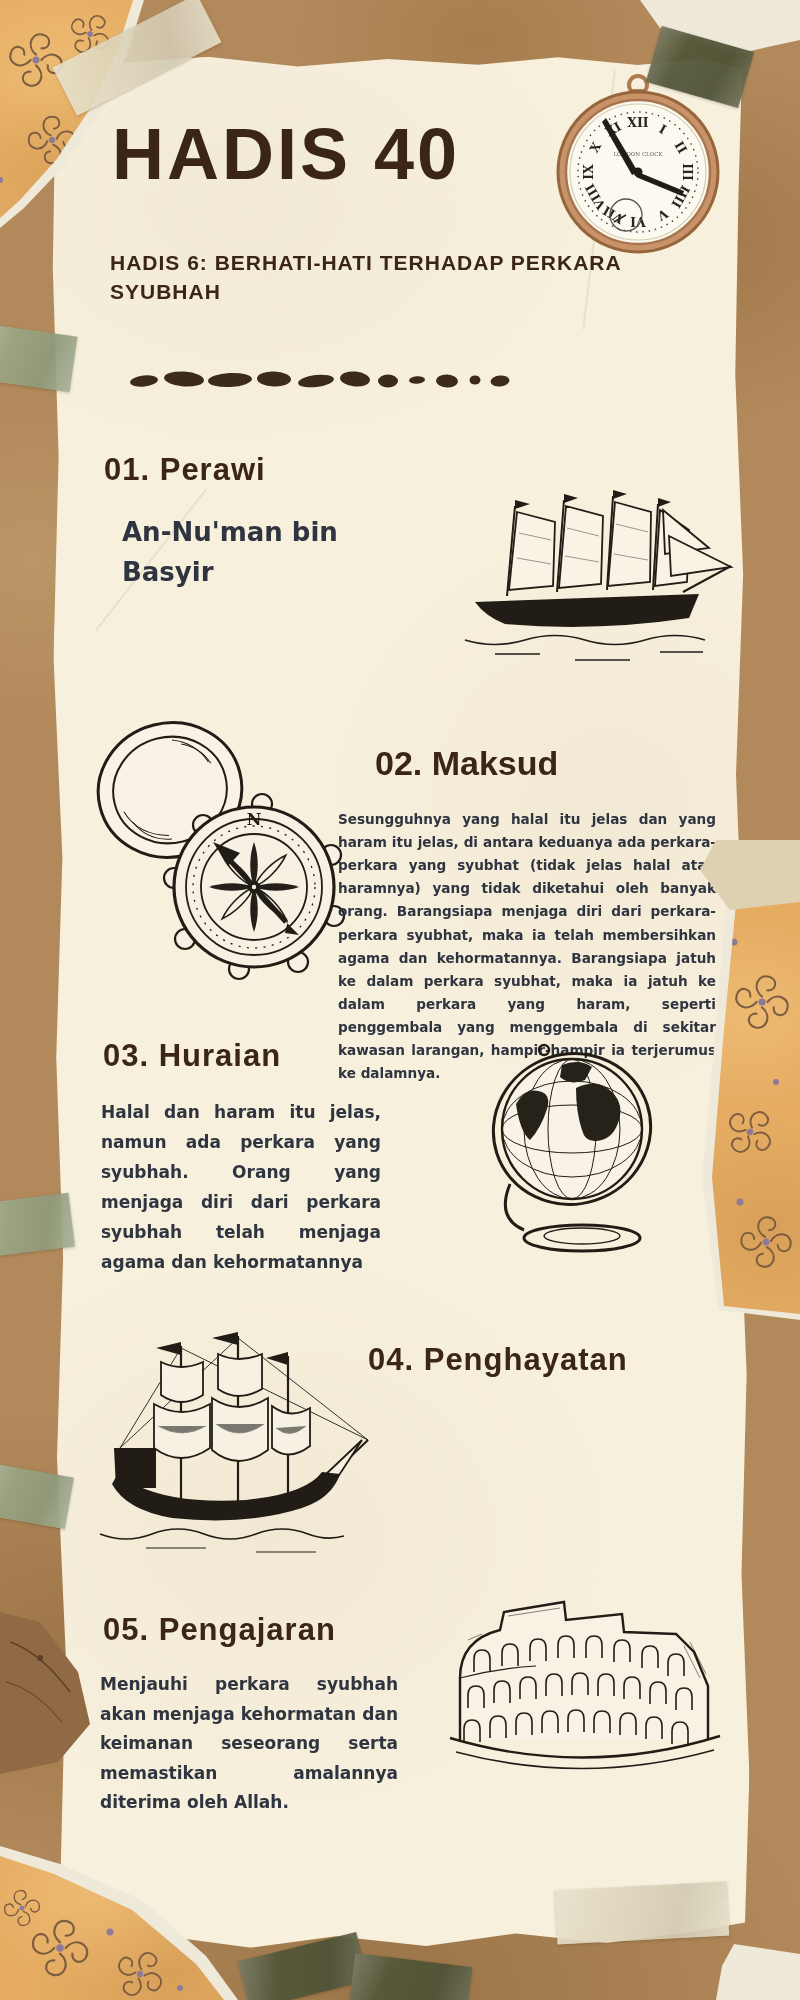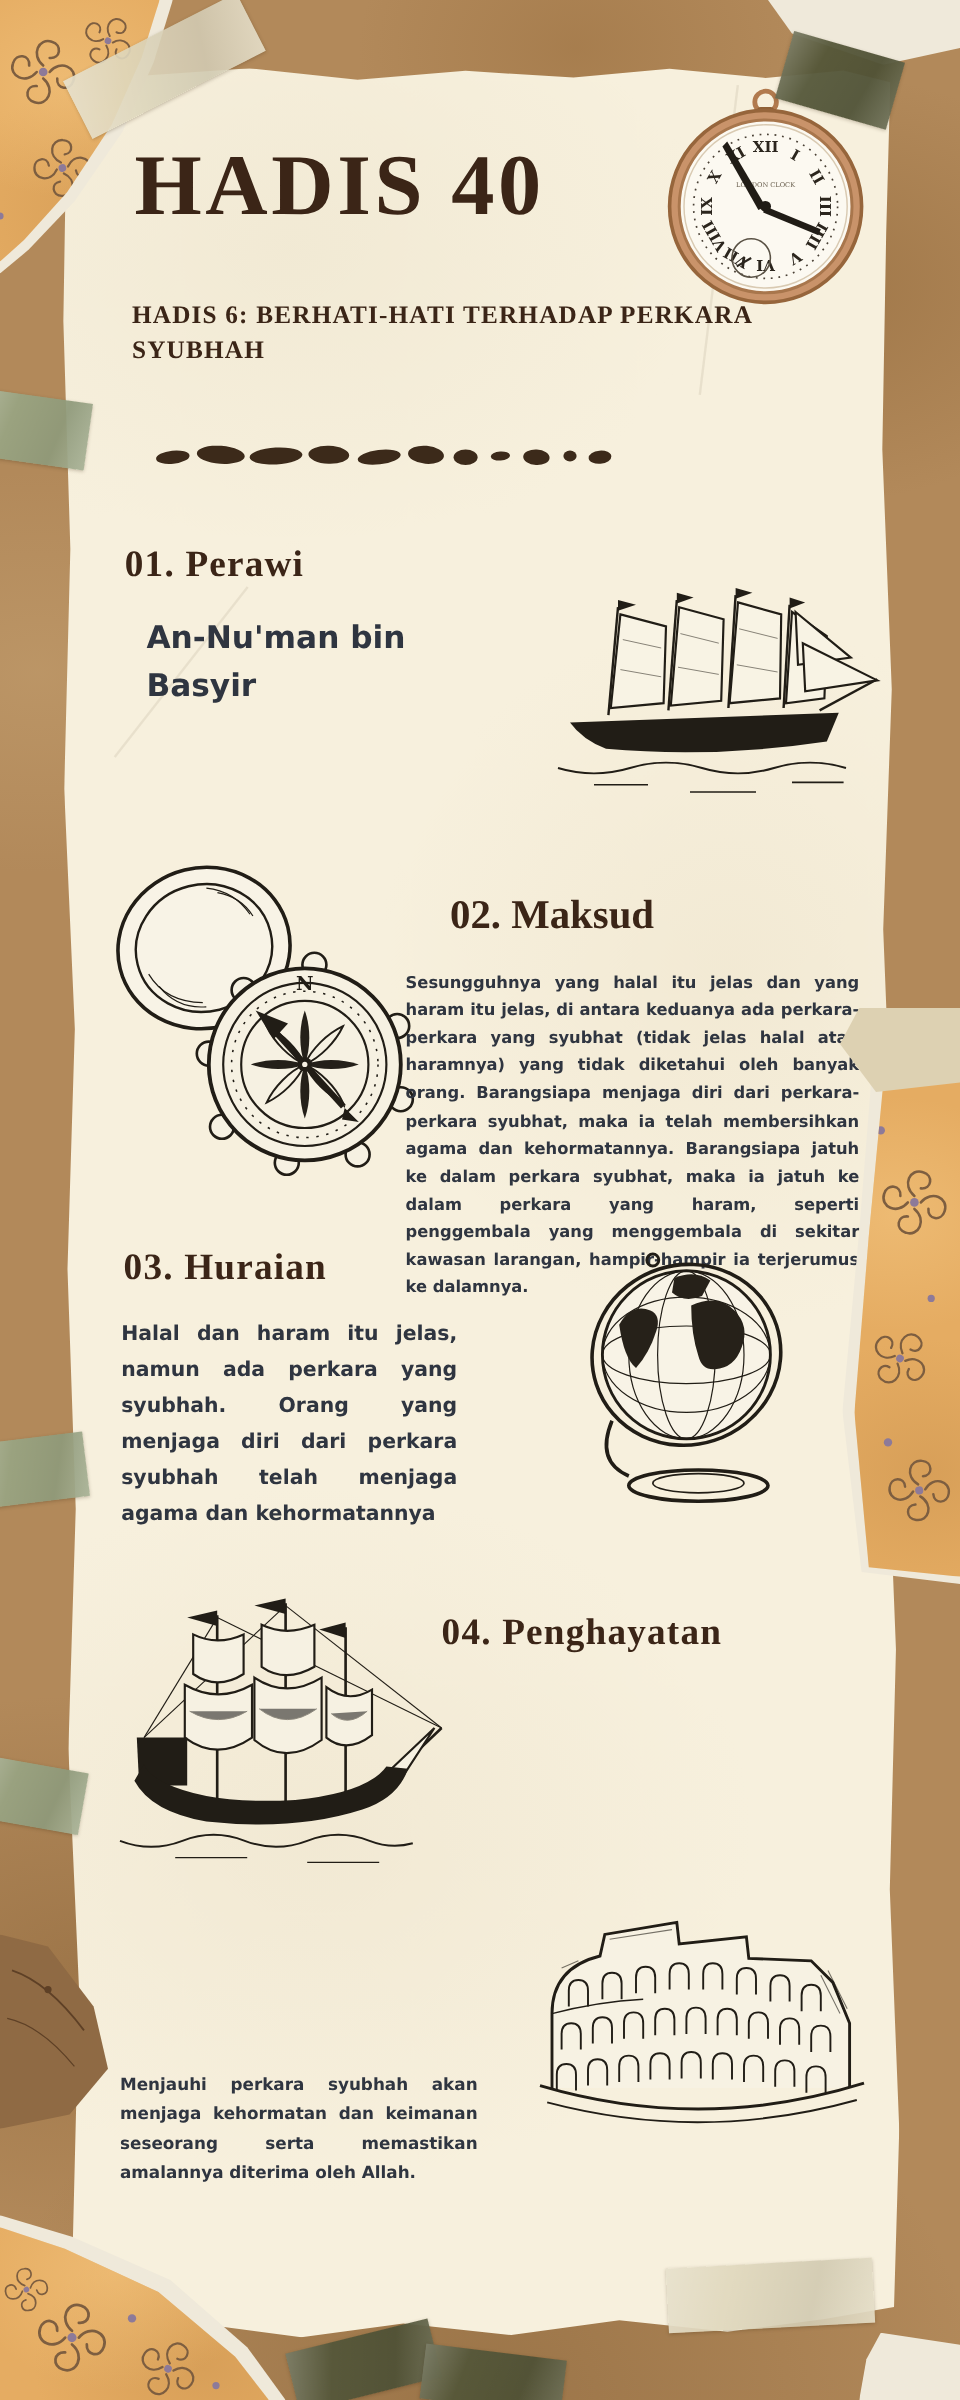--- a/index.html
+++ b/index.html
@@ -24,21 +24,21 @@
       radial-gradient(520px 420px at 30% 78%, rgba(236,226,202,.5), transparent 70%);
     filter:drop-shadow(4px 6px 10px rgba(70,45,20,.38));
     clip-path:polygon(8px 16px,70px 6px,160px 0px,250px 10px,340px 3px,430px 9px,510px 2px,590px 10px,655px 4px,694px 14px,
       690px 140px,686px 320px,693px 520px,685px 720px,692px 920px,686px 1120px,693px 1320px,687px 1520px,694px 1720px,689px 1868px,
       630px 1878px,550px 1888px,460px 1878px,370px 1890px,280px 1880px,195px 1891px,115px 1880px,48px 1886px,
       5px 1808px,11px 1600px,3px 1400px,10px 1200px,4px 1000px,11px 800px,3px 600px,9px 400px,4px 210px);
     transform:rotate(-0.25deg);
   }
   .crease{background:rgba(110,90,60,.10);}
   
-  .display{font-family:Liberation Serif, serif;font-weight:700;color:#3b2517;}
+  .display{font-family:Liberation Sans, sans-serif;font-weight:700;color:#3b2517;}
   .title{font-size:72px;letter-spacing:3px;line-height:1;}
   .subtitle{font-size:21px;letter-spacing:1px;line-height:1.4;}
   .h-num{font-size:31px;letter-spacing:1px;text-align:right;}
   .body-txt{font-weight:700;color:#2f3540;text-align:justify;}
   .narrator{font-weight:700;color:#2f3540;font-size:26px;line-height:1.55;}
   
   .white-scrap{background:#efe9da;box-shadow:1px 2px 4px rgba(80,55,25,.3);}
   .tape{z-index:6;box-shadow:0 1px 3px rgba(60,40,15,.25);
     background-image:linear-gradient(105deg, rgba(255,255,255,.22) 0%, rgba(255,255,255,0) 30%, rgba(0,0,0,.06) 70%, rgba(255,255,255,.15) 100%);}
   .tape-beige{background-color:rgba(223,215,189,.9);}
@@ -265,21 +265,22 @@
         <polygon points="152,34 126,40 152,47"></polygon>
         <polygon points="202,54 180,60 202,67"></polygon>
     </g>
     <path d="M28,150 L70,150 L70,190 L30,190 Z" fill="#211d16"></path>
     <path d="M26,186 Q40,212 86,220 Q160,228 216,210 Q246,200 254,176 L236,174 Q220,196 160,202 Q90,206 52,188 Q36,180 34,172 Z" fill="#211d16"></path>
     <path d="M14,236 q26,10 52,0 q26,-10 52,0 q26,10 52,0 q26,-10 52,0 q18,7 36,2" fill="none" stroke="#211d16" stroke-width="1.6"></path>
     <line x1="60" y1="250" x2="120" y2="250" stroke="#211d16" stroke-width="1.2"></line>
     <line x1="170" y1="254" x2="230" y2="254" stroke="#211d16" stroke-width="1.2"></line>
   </svg>
 
-  <div class="abs body-txt" style="left:100px;top:1726px;width:298px;font-size:14px;line-height:1.74;z-index:3">Menjauhi perkara syubhah akan menjaga kehormatan dan keimanan seseorang serta memastikan amalannya diterima oleh Allah.</div>
+  <div class="abs display h-num" style="left:103px;top:1612px;z-index:3">05. Pengajaran</div>
+  <div class="abs body-txt" style="left:100px;top:1670px;width:298px;font-size:17px;line-height:1.74;z-index:3">Menjauhi perkara syubhah akan menjaga kehormatan dan keimanan seseorang serta memastikan amalannya diterima oleh Allah.</div>
 
   <svg class="abs" style="left:438px;top:1582px;z-index:3" width="294" height="208" viewBox="0 0 294 208">
     <path d="M22,158 L22,96 Q22,58 62,48 L66,30 L126,20 L128,38 L184,32 L186,50 L238,52 L256,70 L270,104 L270,158" fill="#f7f2e3" stroke="#211d16" stroke-width="2.4"></path>
     <path d="M12,156 Q147,196 282,154" fill="none" stroke="#211d16" stroke-width="2.4"></path>
     <path d="M18,170 Q147,204 276,168" fill="none" stroke="#211d16" stroke-width="1.6"></path>
     <g stroke="#211d16" stroke-width="1.6">
       <use href="#arch" x="44" y="90"></use>
         <use href="#arch" x="72" y="84"></use>
         <use href="#arch" x="100" y="79"></use>
       <use href="#arch" x="128" y="76"></use>

